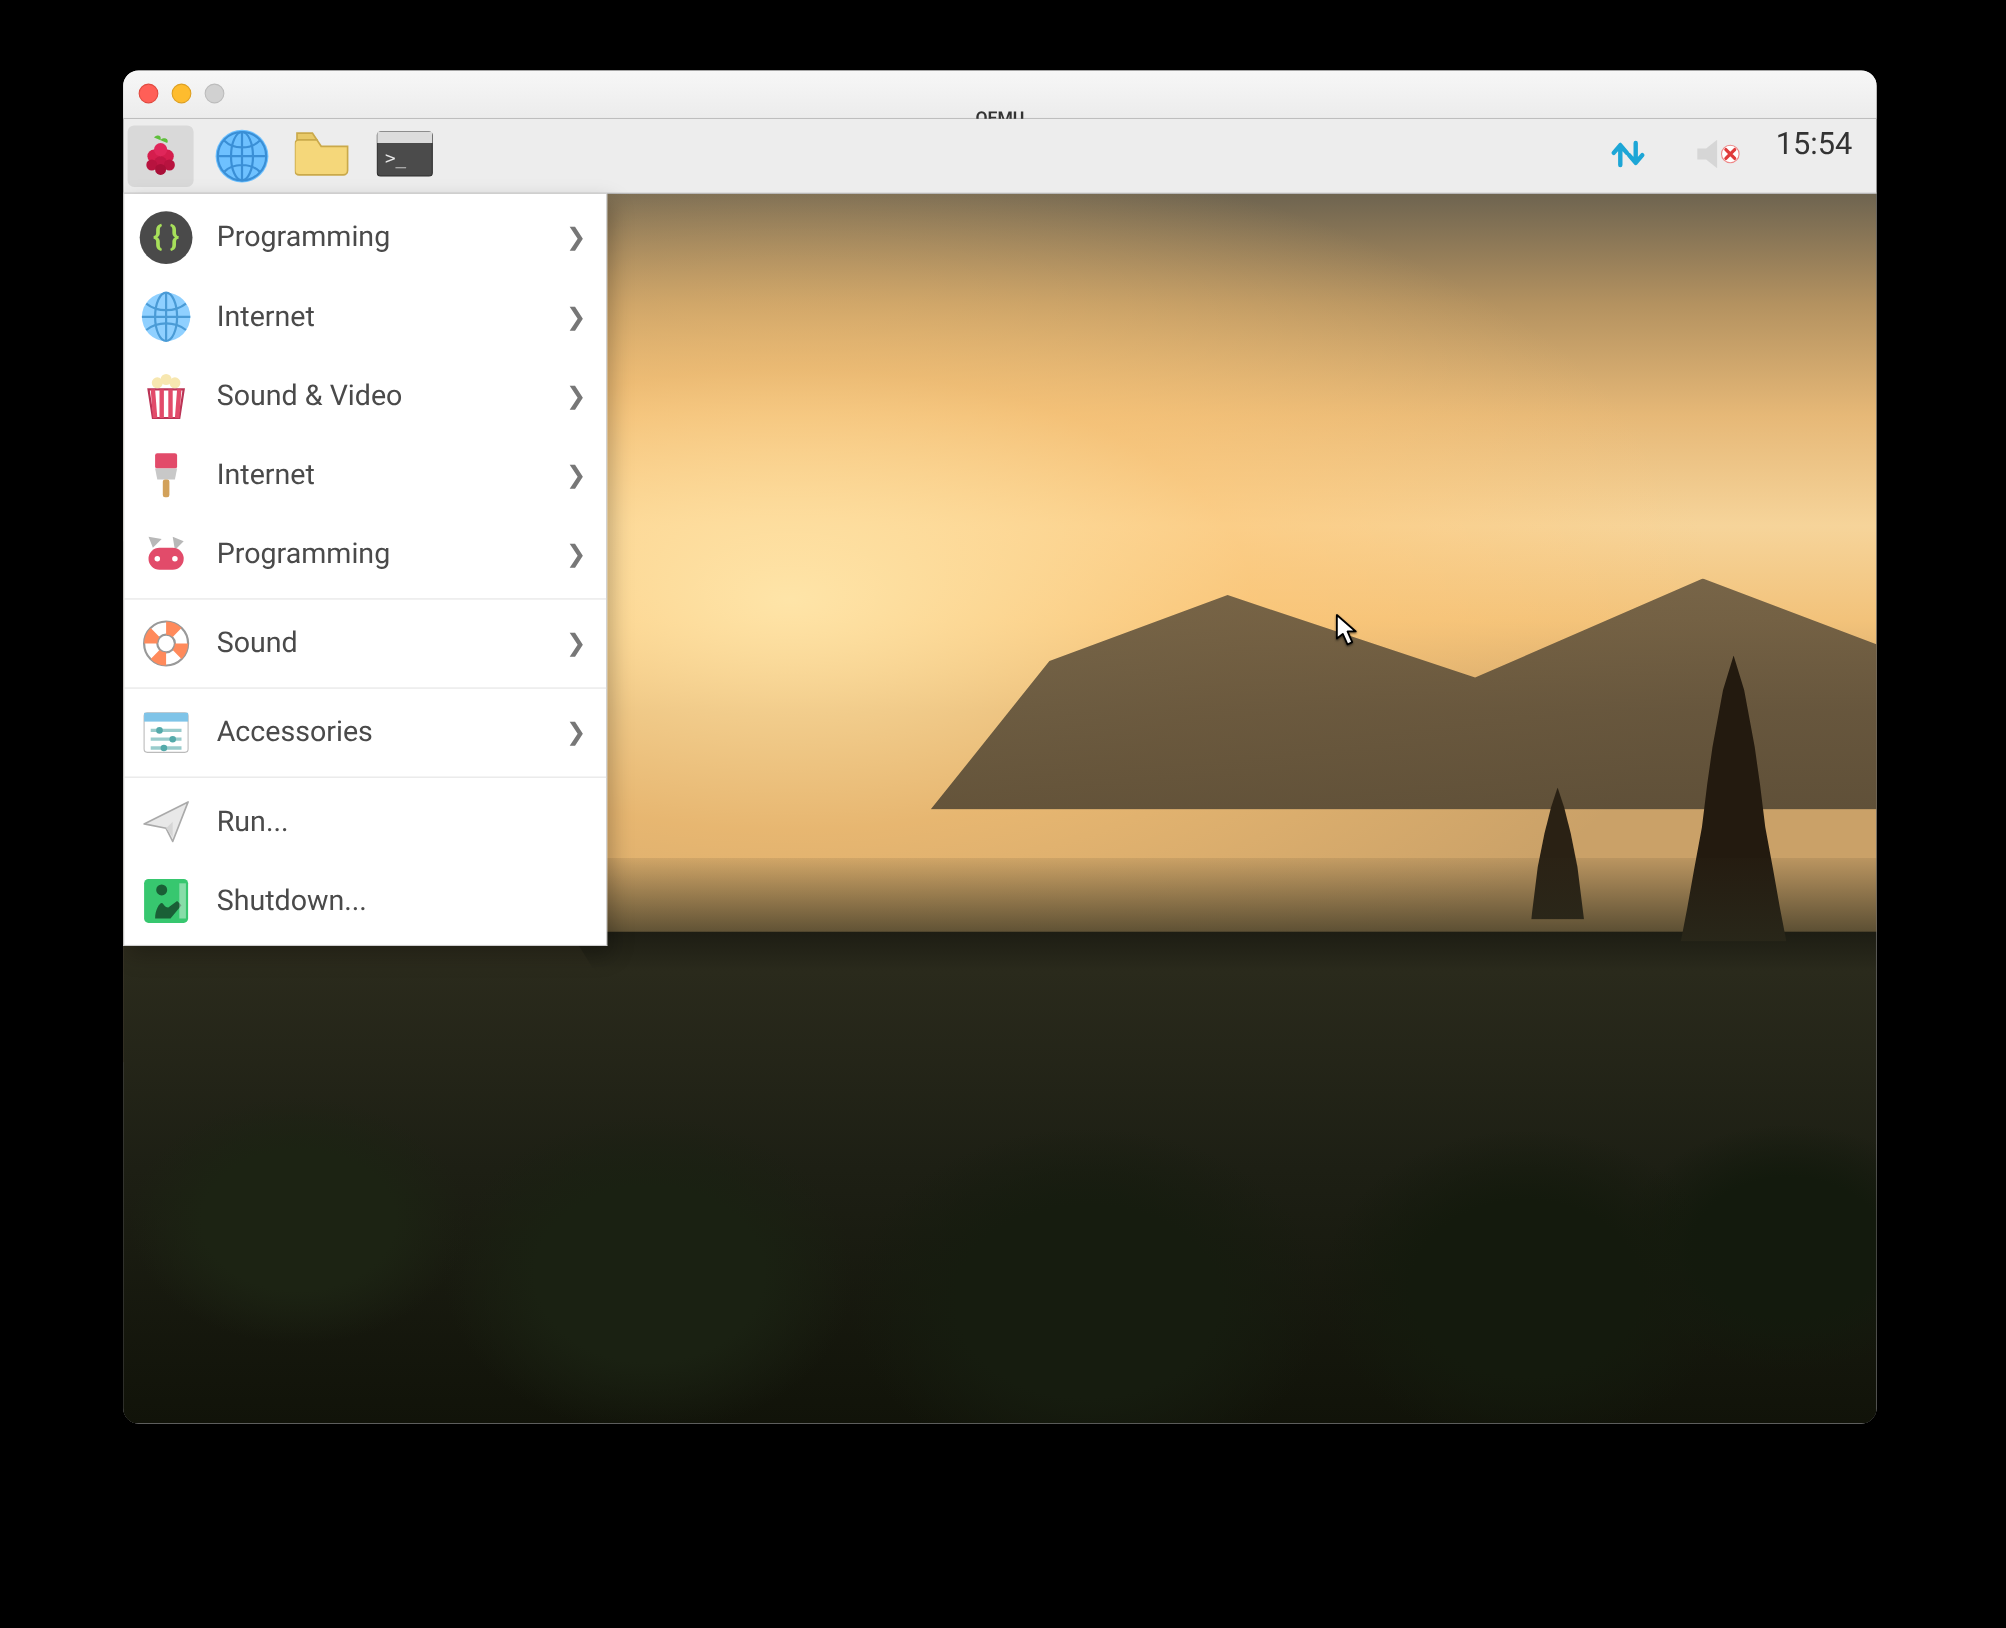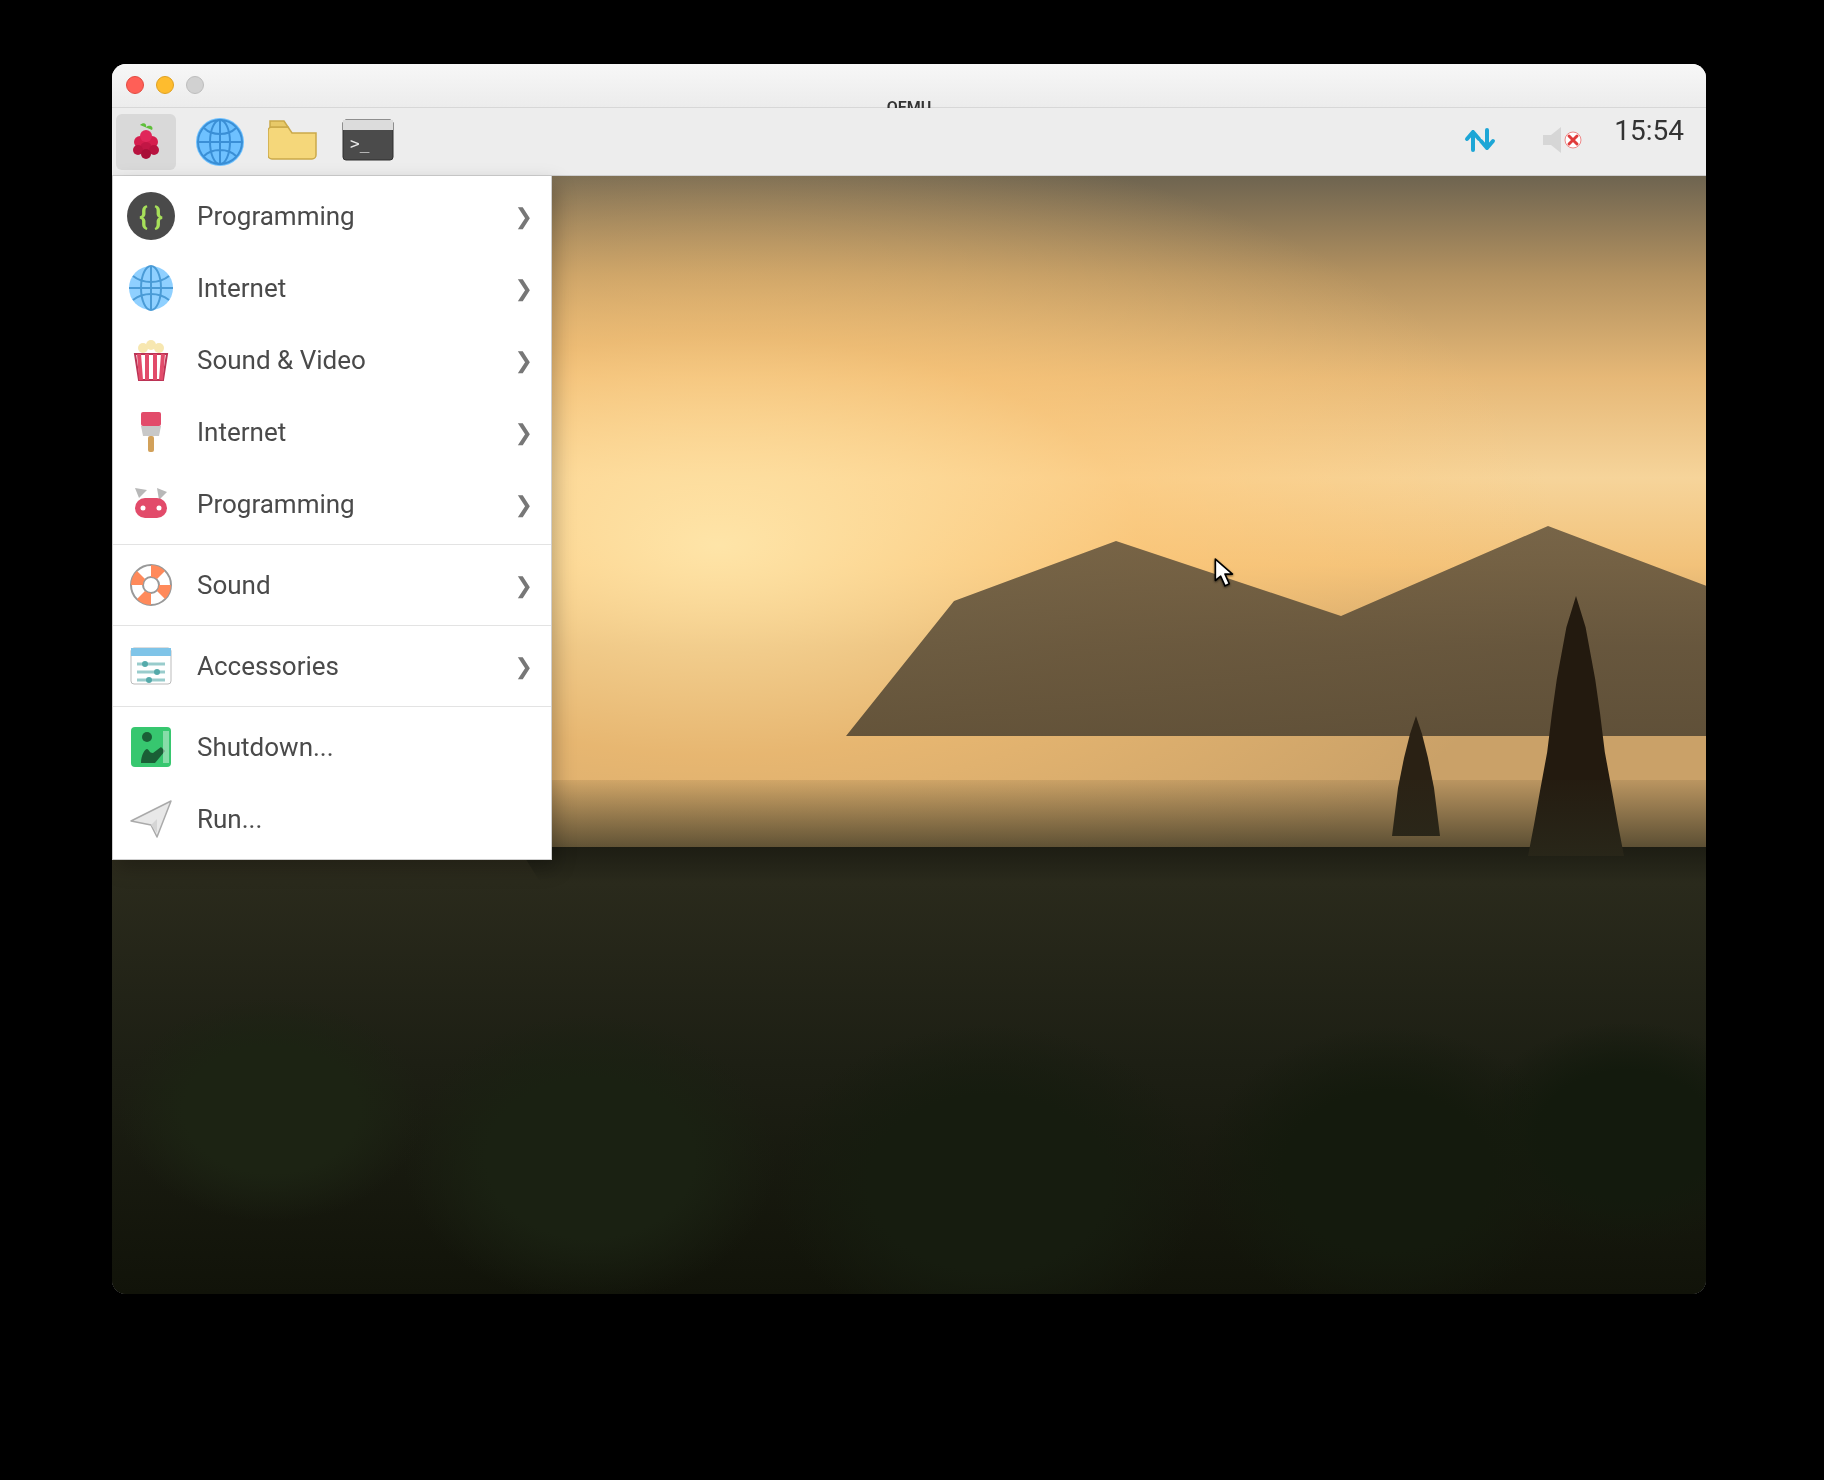--- a/index.html
+++ b/index.html
@@ -326,39 +326,39 @@
           </span>
           <span class="label">Accessories</span>
           <span class="chev">❯</span>
         </div>
 
         <hr>
 
         <div class="item">
           <span class="iconwrap">
             <svg width="48" height="48" viewBox="0 0 48 48">
+                <path d="M4 26L44 6 30 42l-6-12z" fill="#e8e8e8" stroke="#aaa" stroke-width="1.5" stroke-linejoin="round"></path>
+                <path d="M24 30l6 8 0-14z" fill="#d5d5d5"></path>
+              </svg>
+          </span>
+          <span class="label">Run...</span>
+        </div>
+
+        <div class="item">
+          <span class="iconwrap">
+            <svg width="48" height="48" viewBox="0 0 48 48">
                 <rect x="4" y="4" width="40" height="40" rx="4" fill="#37c76f"></rect>
                 <circle cx="20" cy="14" r="5" fill="#1a5f36"></circle>
                 <path d="M14 40c0-8 4-14 6-14s2 4 6 4l8-6 4 4-10 12z" fill="#1a5f36"></path>
                 <rect x="36" y="8" width="6" height="32" fill="#ffffff" opacity="0.4"></rect>
               </svg>
           </span>
           <span class="label">Shutdown...</span>
         </div>
 
-        <div class="item">
-          <span class="iconwrap">
-            <svg width="48" height="48" viewBox="0 0 48 48">
-                <path d="M4 26L44 6 30 42l-6-12z" fill="#e8e8e8" stroke="#aaa" stroke-width="1.5" stroke-linejoin="round"></path>
-                <path d="M24 30l6 8 0-14z" fill="#d5d5d5"></path>
-              </svg>
-          </span>
-          <span class="label">Run...</span>
-        </div>
-
       </div>
 
       <div class="cursor" style="left:1102px; top:450px;">
         <svg viewBox="0 0 20 28">
             <path d="M1 1l0 20 5-4 4 9 4-2-4-9 7 0z" fill="#fff" stroke="#000" stroke-width="1.5" stroke-linejoin="round"></path>
           </svg>
       </div>
 
     </div>
 

